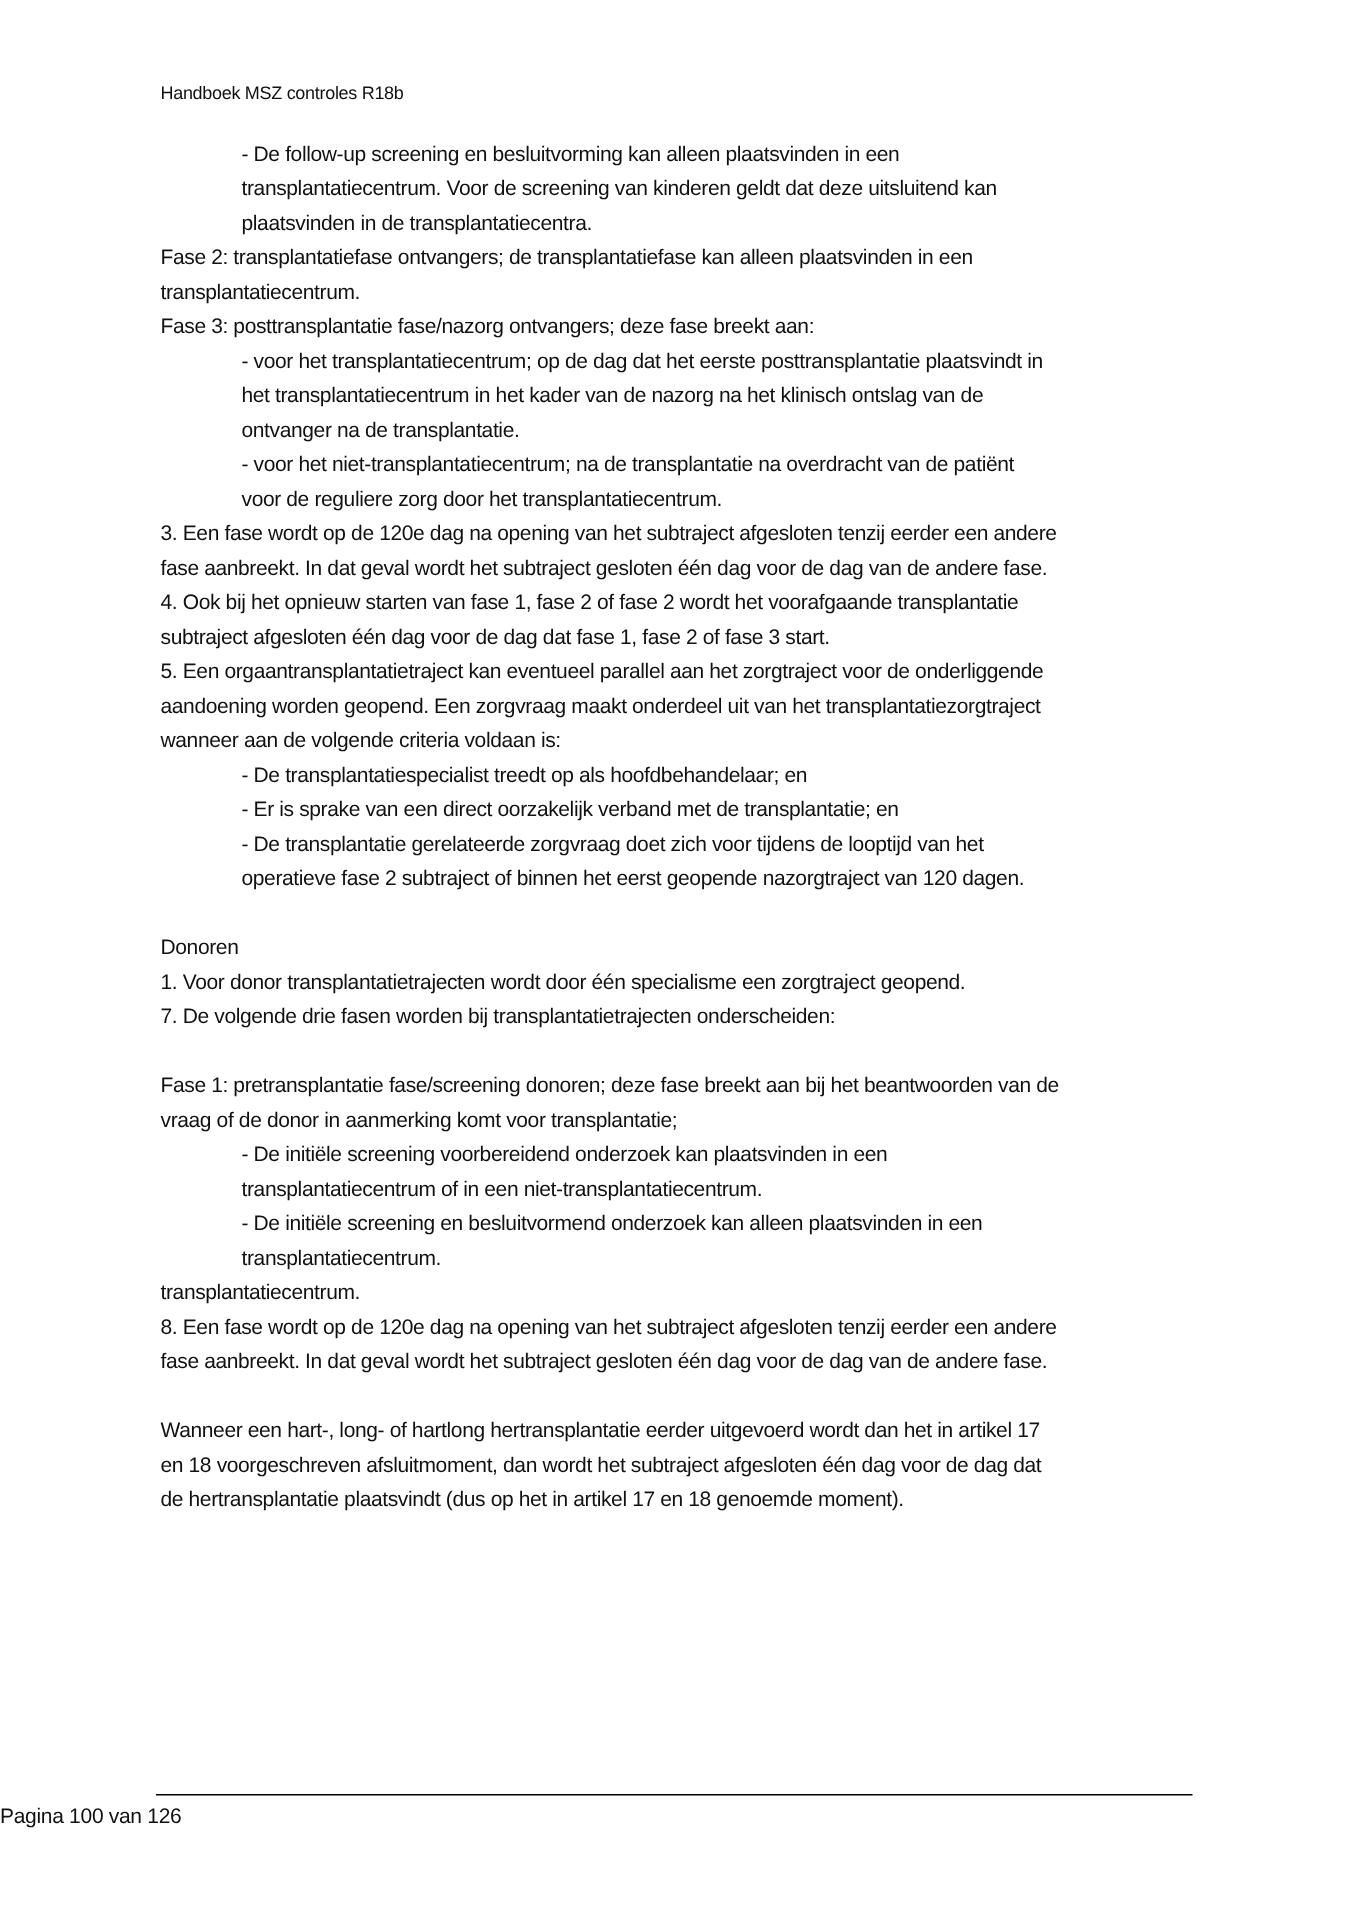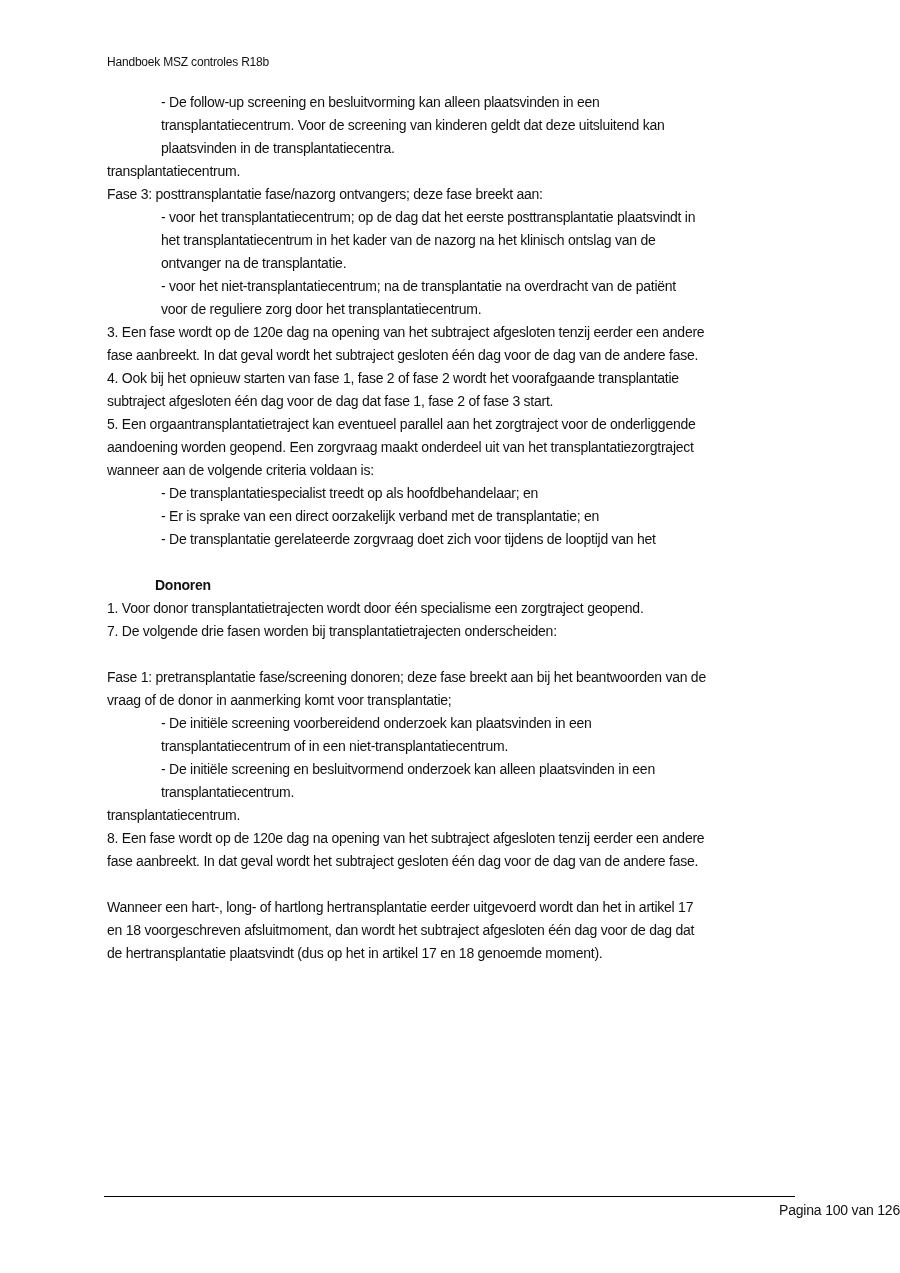--- a/index.html
+++ b/index.html
@@ -3,53 +3,55 @@
   <meta charset="utf-8">
   <style>
     html, body { margin: 0; padding: 0; background: #ffffff; }
     body { width: 900px; height: 1273px; position: relative; overflow: hidden;
            font-family: "Liberation Sans", sans-serif; color: #111; }
     .page { position: absolute; left: 0; top: 0; width: 900px; height: 1273px; }
     .header { position: absolute; left: 107px; top: 55px; font-size: 12px; letter-spacing: -0.2px; }
     .body { position: absolute; left: 107px; top: 91px; width: 690px; font-size: 14px; letter-spacing: -0.25px; }
     .line { height: 23px; line-height: 23px; white-space: nowrap; }
     .ind { padding-left: 54px; }
-    .bold { font-weight: bold; margin-left: 48px; }
+    .bold { font-weight: normal; }
     .gap { height: 23px; }
     .footer-rule { position: absolute; left: 104px; top: 1196px; width: 691px; height: 0; border-top: 1.2px solid #000; }
-    .footer { position: absolute; left: 0; top: 1202px; width: 900px; text-align: right; font-size: 14px; letter-spacing: -0.2px; }
+    .footer { position: absolute; left: 0; top: 1202px; width: 900px; text-align: left; font-size: 14px; letter-spacing: -0.2px; }
   </style>
 </head>
 <body>
 
 <div class="page">
   <div class="header">Handboek MSZ controles R18b</div>
 
   <div class="body">
     <div id="block1">
         <div class="line ind">- De follow-up screening en besluitvorming kan alleen plaatsvinden in een</div>
         <div class="line ind">transplantatiecentrum. Voor de screening van kinderen geldt dat deze uitsluitend kan</div>
         <div class="line ind">plaatsvinden in de transplantatiecentra.</div>
+        <div class="line">Fase 2: transplantatiefase ontvangers; de transplantatiefase kan alleen plaatsvinden in een</div>
         <div class="line">transplantatiecentrum.</div>
         <div class="line">Fase 3: posttransplantatie fase/nazorg ontvangers; deze fase breekt aan:</div>
         <div class="line ind">- voor het transplantatiecentrum; op de dag dat het eerste posttransplantatie plaatsvindt in</div>
         <div class="line ind">het transplantatiecentrum in het kader van de nazorg na het klinisch ontslag van de</div>
         <div class="line ind">ontvanger na de transplantatie.</div>
         <div class="line ind">- voor het niet-transplantatiecentrum; na de transplantatie na overdracht van de patiënt</div>
         <div class="line ind">voor de reguliere zorg door het transplantatiecentrum.</div>
         <div class="line">3. Een fase wordt op de 120e dag na opening van het subtraject afgesloten tenzij eerder een andere</div>
         <div class="line">fase aanbreekt. In dat geval wordt het subtraject gesloten één dag voor de dag van de andere fase.</div>
         <div class="line">4. Ook bij het opnieuw starten van fase 1, fase 2 of fase 2 wordt het voorafgaande transplantatie</div>
         <div class="line">subtraject afgesloten één dag voor de dag dat fase 1, fase 2 of fase 3 start.</div>
         <div class="line">5. Een orgaantransplantatietraject kan eventueel parallel aan het zorgtraject voor de onderliggende</div>
         <div class="line">aandoening worden geopend. Een zorgvraag maakt onderdeel uit van het transplantatiezorgtraject</div>
         <div class="line">wanneer aan de volgende criteria voldaan is:</div>
         <div class="line ind">- De transplantatiespecialist treedt op als hoofdbehandelaar; en</div>
         <div class="line ind">- Er is sprake van een direct oorzakelijk verband met de transplantatie; en</div>
         <div class="line ind">- De transplantatie gerelateerde zorgvraag doet zich voor tijdens de looptijd van het</div>
+        <div class="line ind">operatieve fase 2 subtraject of binnen het eerst geopende nazorgtraject van 120 dagen.</div>
       </div>
     <div class="gap"></div>
     <div class="line bold">Donoren</div>
     <div id="block2">
         <div class="line">1. Voor donor transplantatietrajecten wordt door één specialisme een zorgtraject geopend.</div>
         <div class="line">7. De volgende drie fasen worden bij transplantatietrajecten onderscheiden:</div>
       </div>
     <div class="gap"></div>
     <div id="block3">
         <div class="line">Fase 1: pretransplantatie fase/screening donoren; deze fase breekt aan bij het beantwoorden van de</div>

